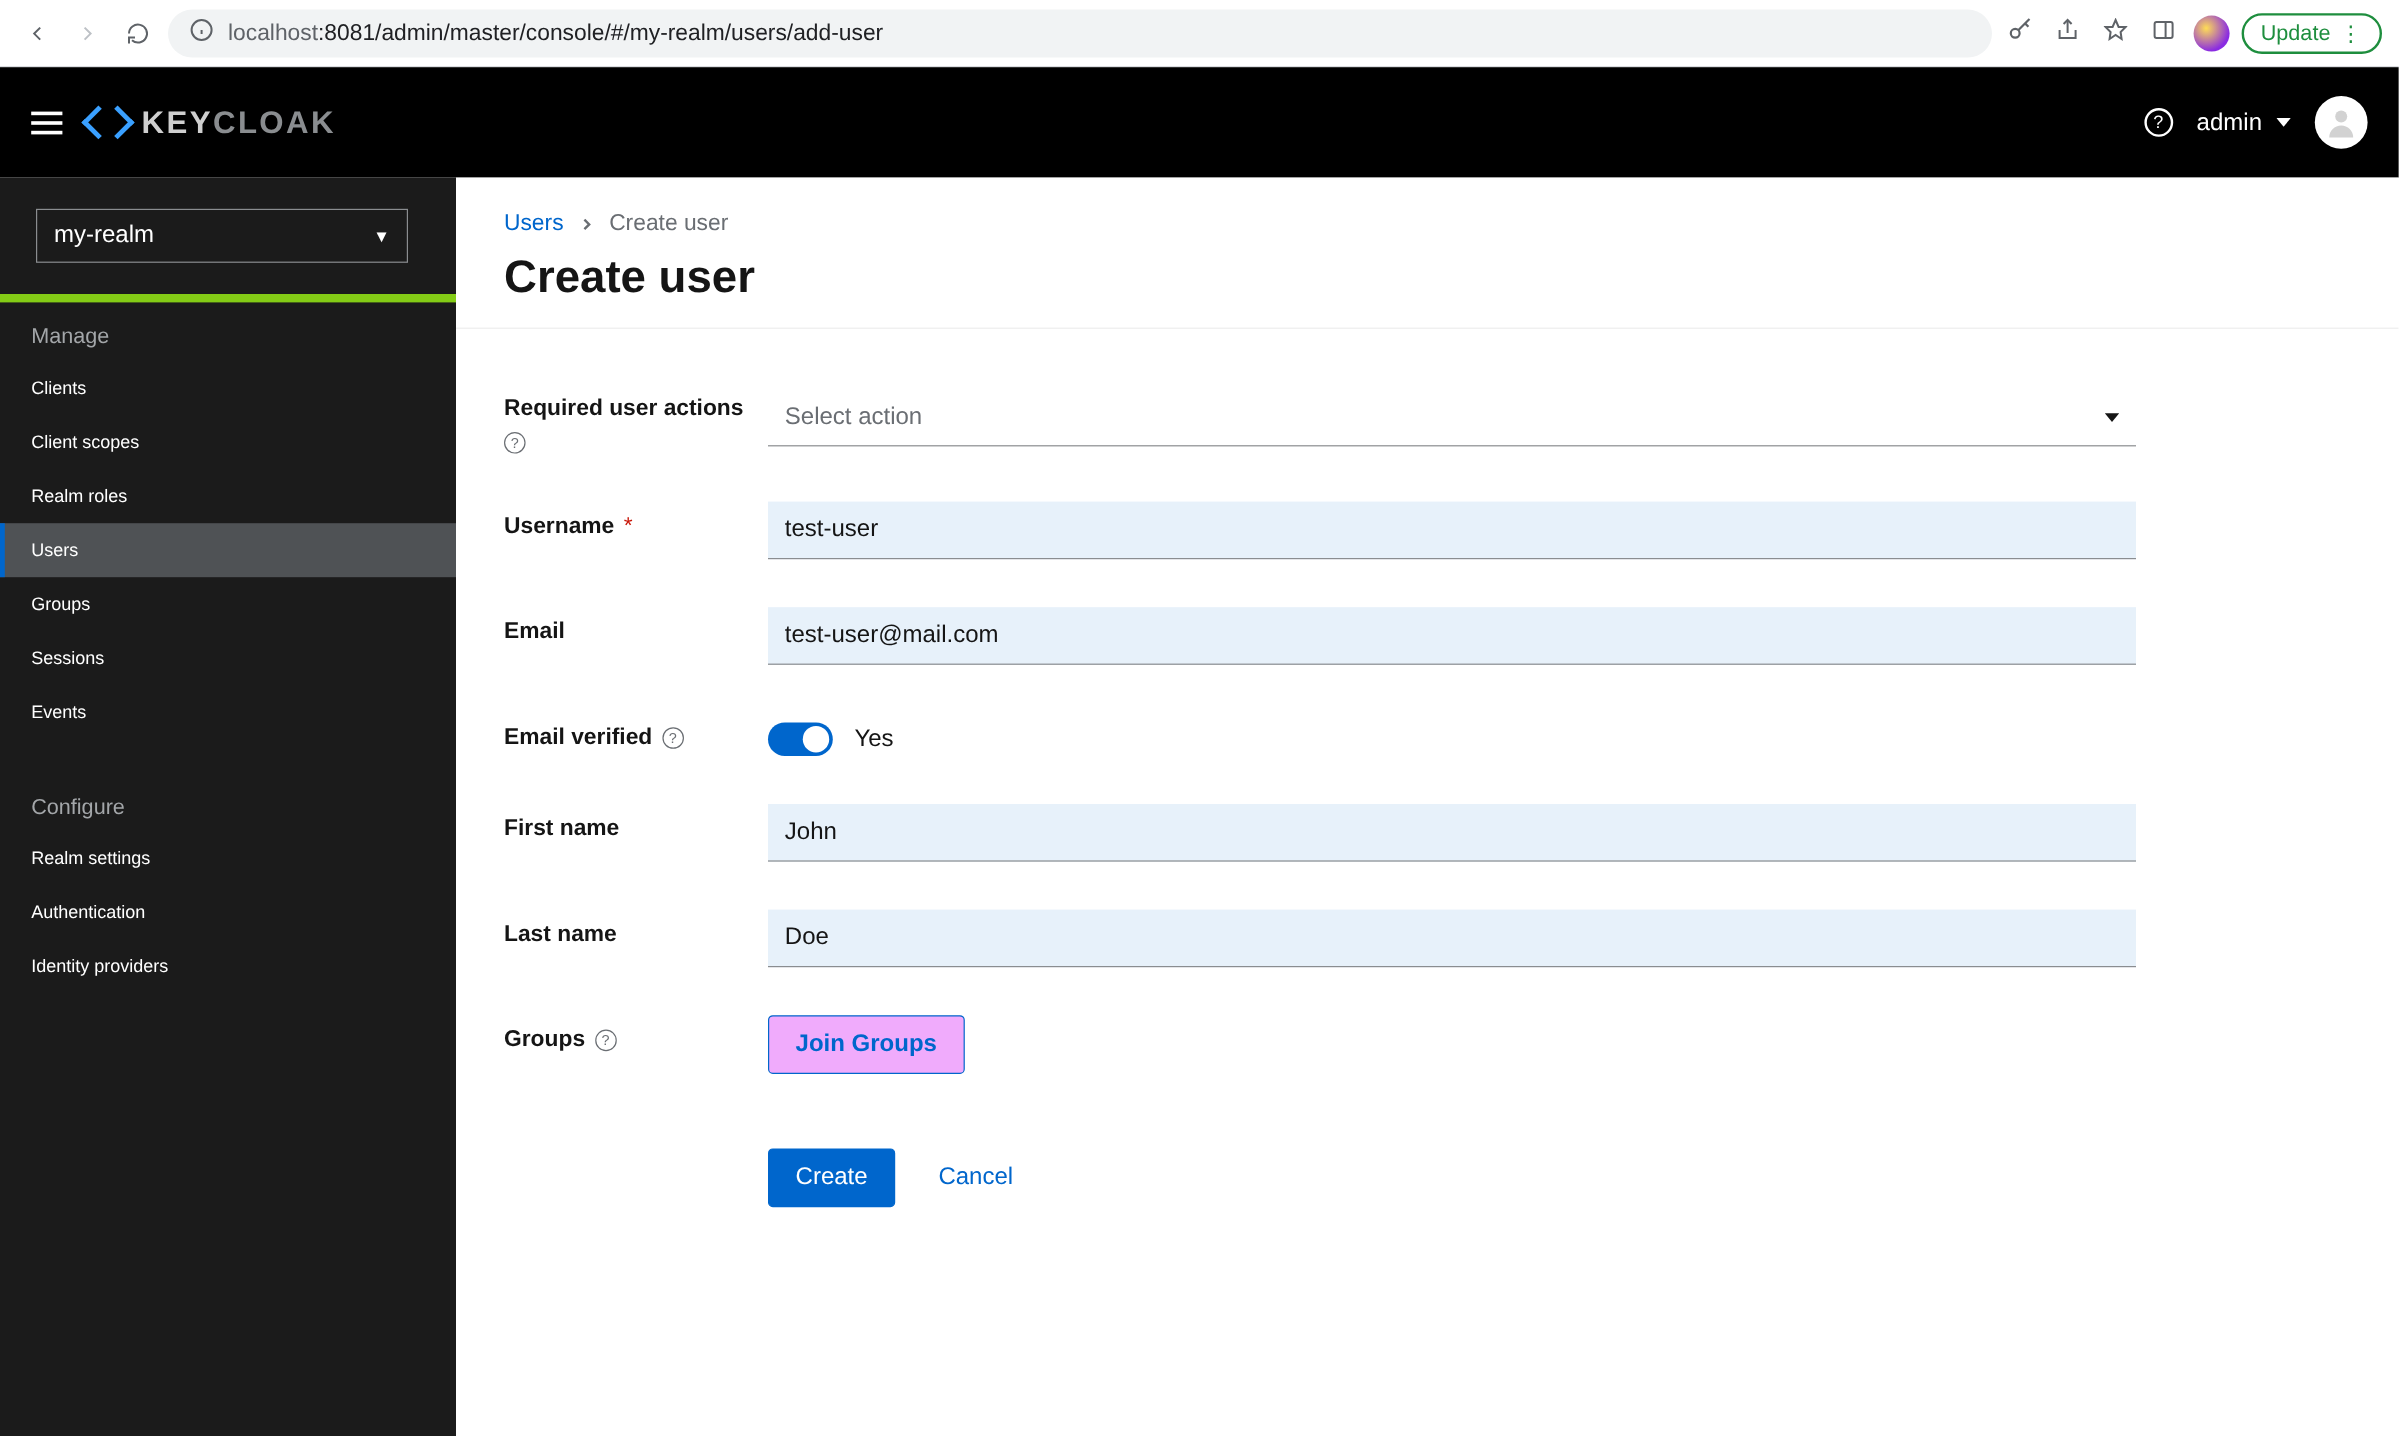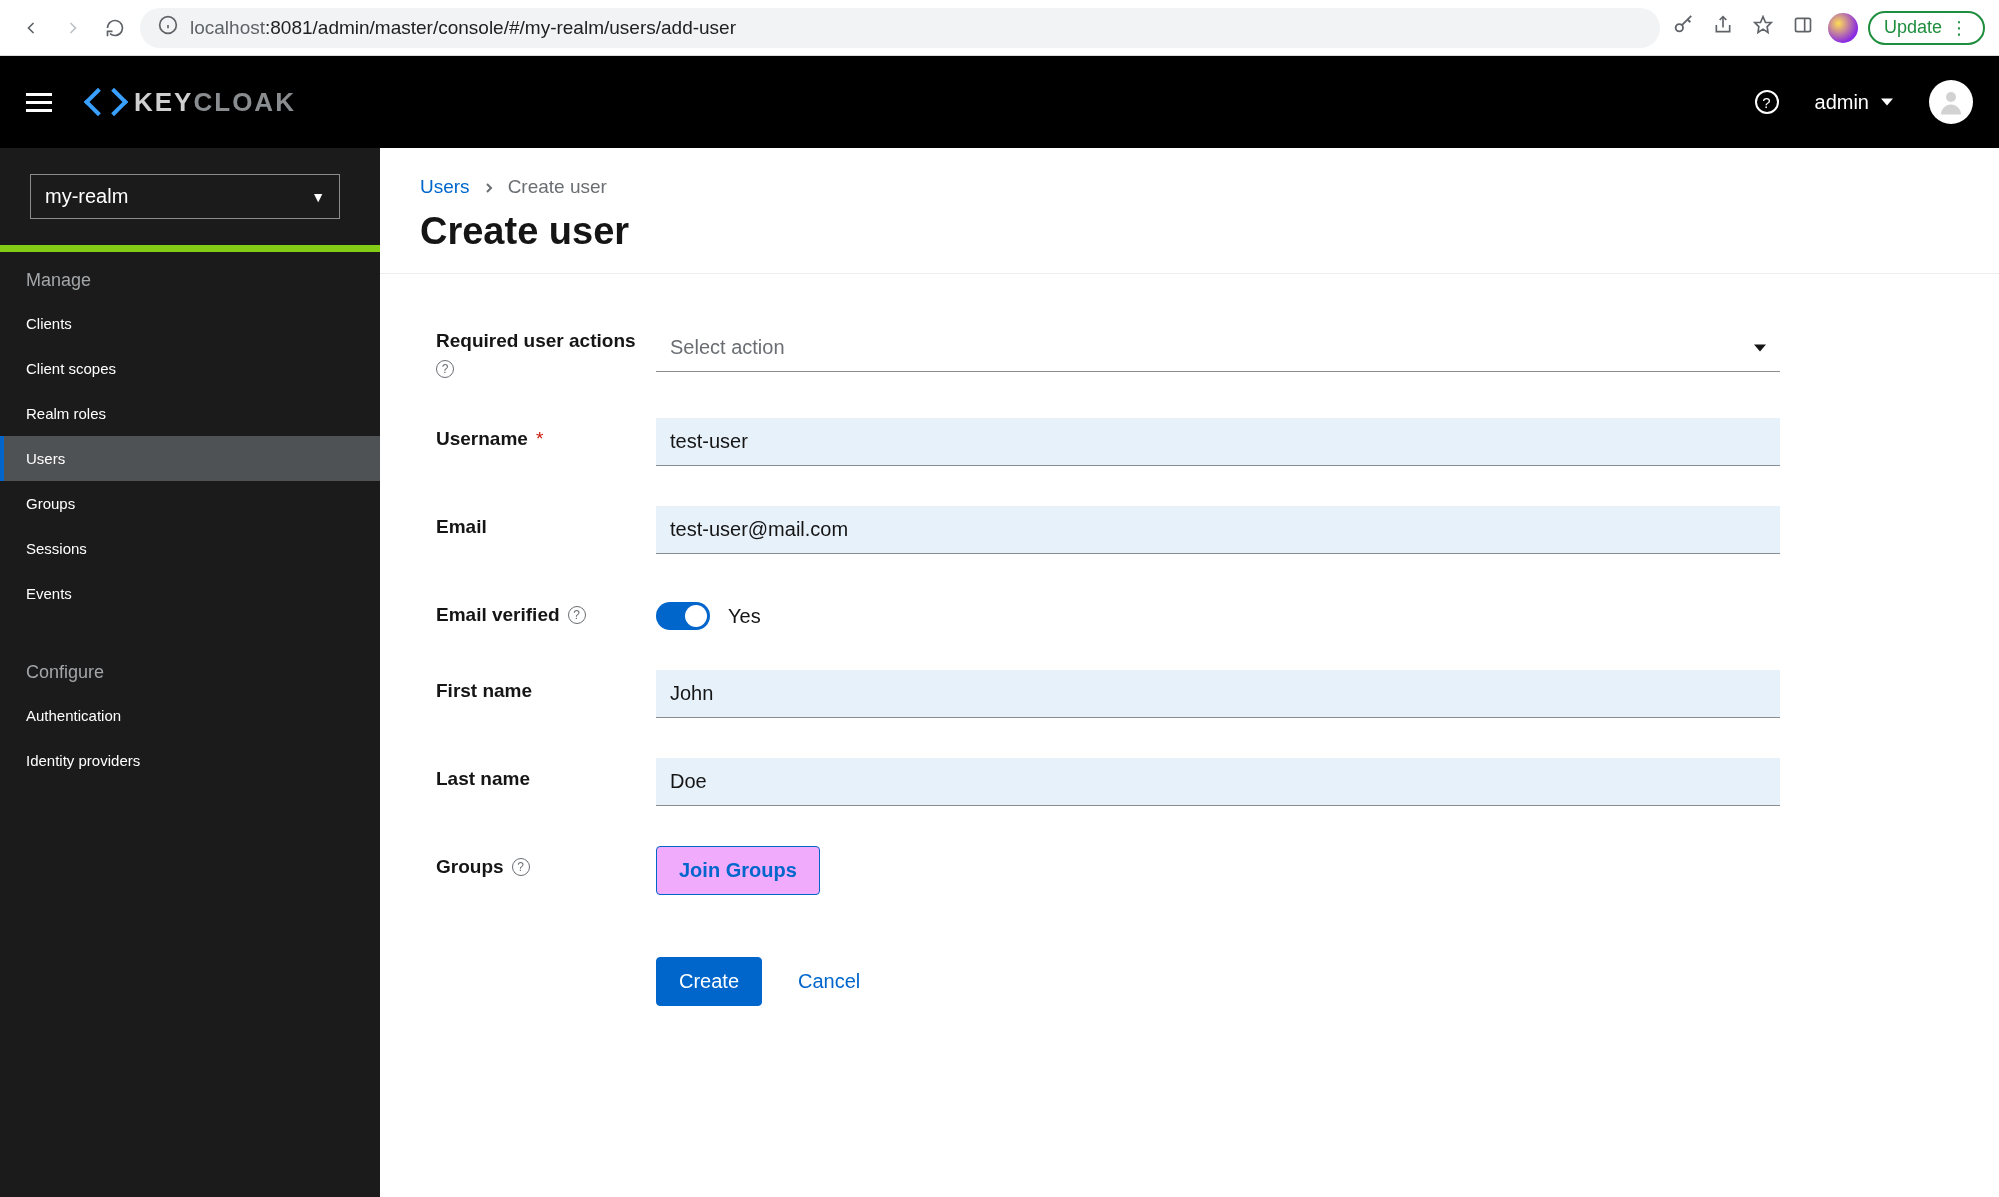--- a/index.html
+++ b/index.html
@@ -76,21 +76,21 @@
   .update-pill .dots { letter-spacing:1px; }
 
   
   .app-header {
     height: 92px;
     background: var(--kc-black);
     display:flex;
     align-items:center;
     padding: 0 26px;
     color: #fff;
-    gap: 36px;
+    gap: 20px;
   }
   .hamburger {
     display:flex; flex-direction:column; gap:5px;
     cursor:pointer;
   }
   .hamburger span {
     width: 26px; height: 3px; background:#fff; display:block;
   }
   .logo {
     display:flex; align-items:center; gap:10px;
@@ -198,21 +198,21 @@
     align-items:flex-start;
     gap: 20px;
   }
   .form-label {
     width: 200px;
     flex-shrink:0;
     font-size: 19px;
     font-weight: 600;
     color: #151515;
     padding-top: 10px;
-    display:flex; align-items:center; gap:8px;margin-left:16px;
+    display:flex; align-items:center; gap:8px;
   }
   .form-label .req { color:#c9190b; font-weight:400; }
   .help-q {
     width:18px; height:18px; border:1.5px solid #6a6e73; border-radius:50%;
     display:inline-flex; align-items:center; justify-content:center;
     font-size:12px; color:#6a6e73; cursor:help; font-weight:normal;
   }
   .form-label-stack { flex-direction:column; align-items:flex-start; gap:8px; padding-top:6px;}
 
   .form-control { flex:1; }
@@ -386,20 +386,21 @@
     <div class="side-item">Clients</div>
     <div class="side-item">Client scopes</div>
     <div class="side-item">Realm roles</div>
     <div class="side-item active">Users</div>
     <div class="side-item">Groups</div>
     <div class="side-item">Sessions</div>
     <div class="side-item">Events</div>
 
     <div class="side-gap"></div>
     <div class="sidebar-section-title">Configure</div>
+    <div class="side-item">Realm settings</div>
     <div class="side-item">Authentication</div>
     <div class="side-item">Identity providers</div>
   </nav>
 
   <main class="content">
     <div class="content-inner">
       <div class="breadcrumb">
         <a href="#">Users</a>
         <span class="breadcrumb-sep">
           <svg width="10" height="10" viewBox="0 0 10 10" fill="none" stroke="#6a6e73" stroke-width="2">

